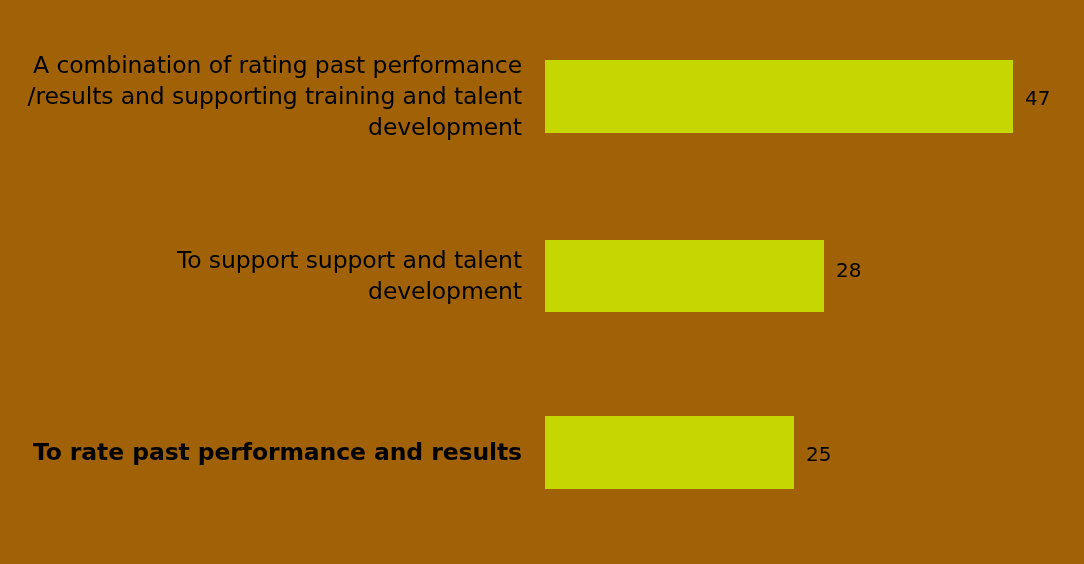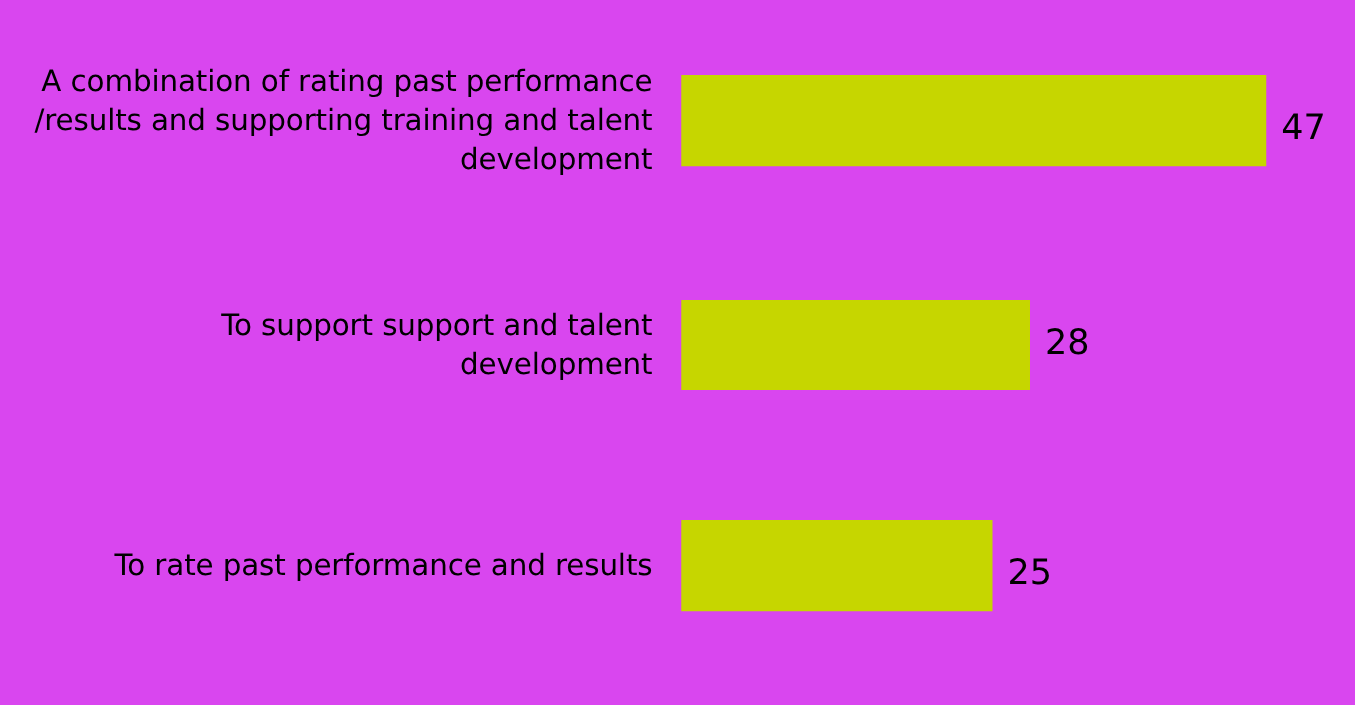--- a/index.html
+++ b/index.html
@@ -8,21 +8,21 @@
     padding: 0;
     background: #ffffff;
   }
   body {
     font-family: "DejaVu Sans", sans-serif;
   }
   #chart-root {
     position: relative;
     width: 1084px;
     height: 564px;
-    background: #d946ef;
+    background: #a16207;
     overflow: hidden;
   }
   .plot-area {
     position: absolute;
     left: 0;
     top: 0;
     width: 1084px;
     height: 564px;
   }
   .bar-row {
@@ -48,21 +48,21 @@
   }
   .bar {
     position: absolute;
     left: 0;
     top: 0;
     background: #c6d600;
   }
   .value-label {
     position: absolute;
     color: #000000;
-    font-size: 28px;
+    font-size: 20px;
     line-height: 1;
     white-space: nowrap;
   }
 </style>
 </head>
 <body>
 
 <div id="chart-root">
   <div class="plot-area">
 
@@ -79,21 +79,21 @@
     <div class="bar-row" style="top:0px;">
       <div class="cat-label" style="top:245px;">To support support and talent
 development</div>
       <div class="bar-track" style="top:240px; height:72px;">
         <div class="bar" style="width:279px; height:72px;"></div>
         <div class="value-label" style="left:291px; top:20px;">28</div>
       </div>
     </div>
 
     <div class="bar-row" style="top:0px;">
-      <div class="cat-label" style="top:437px;">To rate past performance and results</div>
+      <div class="cat-label" style="top:437px;font-weight:bold;">To rate past performance and results</div>
       <div class="bar-track" style="top:416px; height:73px;">
         <div class="bar" style="width:249px; height:73px;"></div>
         <div class="value-label" style="left:261px; top:28px;">25</div>
       </div>
     </div>
 
   </div>
 </div>
 
 </body></html>

